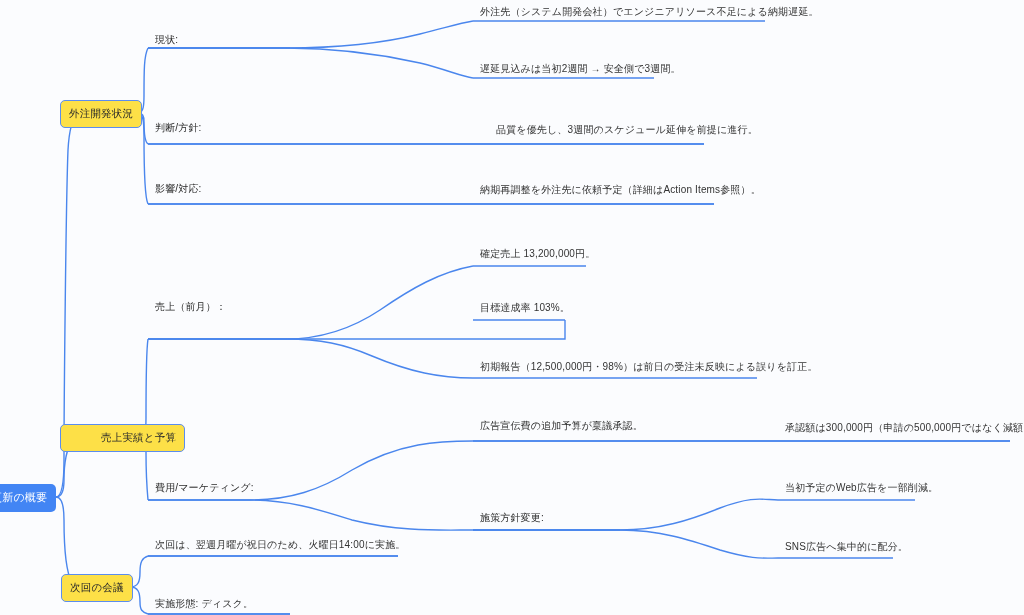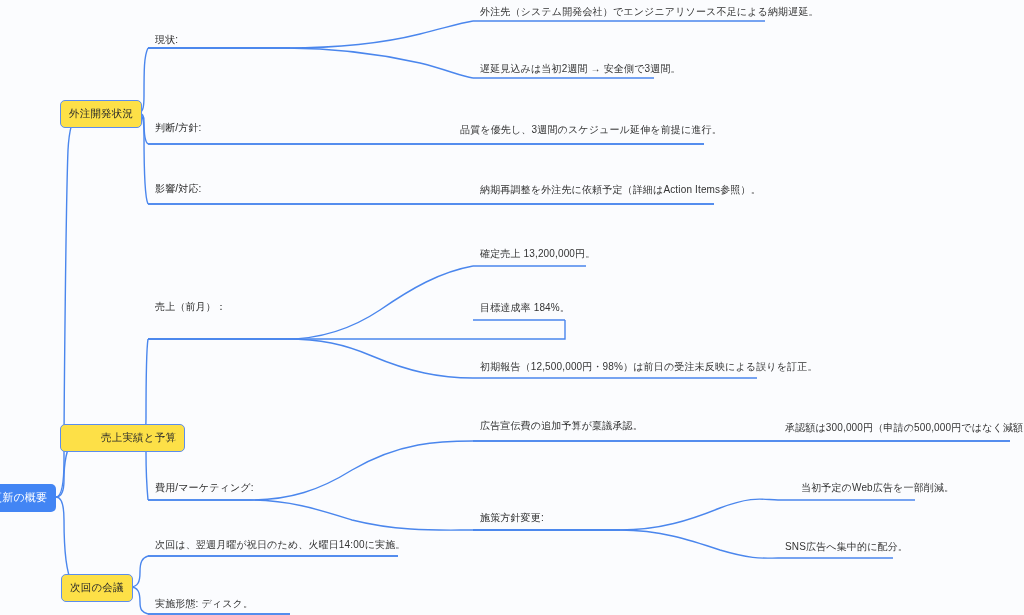--- a/index.html
+++ b/index.html
@@ -135,30 +135,30 @@
   <div id="boxes">
       <div class="node-box" style="left: 60px; top: 100px;"><span>外注開発状況</span></div>
       <div class="node-box" style="left: 60px; top: 424px; padding-left: 40px;"><span>売上実績と予算</span></div>
       <div class="node-box" style="left: 61px; top: 574px;"><span>次回の会議</span></div>
     </div>
   <div id="texts">
       <div class="node-text" style="left: 155px; top: 35px;"><span>現状:</span></div>
       <div class="node-text leaf" style="left: 480px; top: 7px;"><span>外注先（システム開発会社）でエンジニアリソース不足による納期遅延。</span></div>
       <div class="node-text leaf" style="left: 480px; top: 64px;"><span>遅延見込みは当初2週間 → 安全側で3週間。</span></div>
       <div class="node-text" style="left: 155px; top: 123px;"><span>判断/方針:</span></div>
-      <div class="node-text leaf" style="left: 460px; top: 125px;"><span>品質を優先し、3週間のスケジュール延伸を前提に進行。</span></div>
+      <div class="node-text leaf" style="left: 496px; top: 125px;"><span>品質を優先し、3週間のスケジュール延伸を前提に進行。</span></div>
       <div class="node-text" style="left: 155px; top: 184px;"><span>影響/対応:</span></div>
       <div class="node-text leaf" style="left: 480px; top: 185px;"><span>納期再調整を外注先に依頼予定（詳細はAction Items参照）。</span></div>
       <div class="node-text" style="left: 155px; top: 302px;"><span>売上（前月）：</span></div>
       <div class="node-text leaf" style="left: 480px; top: 249px;"><span>確定売上 13,200,000円。</span></div>
-      <div class="node-text leaf" style="left: 480px; top: 303px;"><span>目標達成率 184%。</span></div>
+      <div class="node-text leaf" style="left: 480px; top: 303px;"><span>目標達成率 103%。</span></div>
       <div class="node-text leaf" style="left: 480px; top: 362px;"><span>初期報告（12,500,000円・98%）は前日の受注未反映による誤りを訂正。</span></div>
       <div class="node-text" style="left: 155px; top: 483px;"><span>費用/マーケティング:</span></div>
       <div class="node-text" style="left: 480px; top: 421px;"><span>広告宣伝費の追加予算が稟議承認。</span></div>
       <div class="node-text leaf" style="left: 785px; top: 423px;"><span>承認額は300,000円（申請の500,000円ではなく減額）。</span></div>
       <div class="node-text" style="left: 480px; top: 513px;"><span>施策方針変更:</span></div>
-      <div class="node-text leaf" style="left: 785px; top: 483px; margin-left: 16px;"><span>当初予定のWeb広告を一部削減。</span></div>
+      <div class="node-text leaf" style="left: 785px; top: 483px;"><span>当初予定のWeb広告を一部削減。</span></div>
       <div class="node-text leaf" style="left: 785px; top: 542px;"><span>SNS広告へ集中的に配分。</span></div>
       <div class="node-text leaf" style="left: 155px; top: 540px; text-align: right;"><span>次回は、翌週月曜が祝日のため、火曜日14:00に実施。</span></div>
       <div class="node-text leaf" style="left: 155px; top: 599px;"><span>実施形態: ディスク。</span></div>
     </div>
 
 </div>
 
 </body></html>

